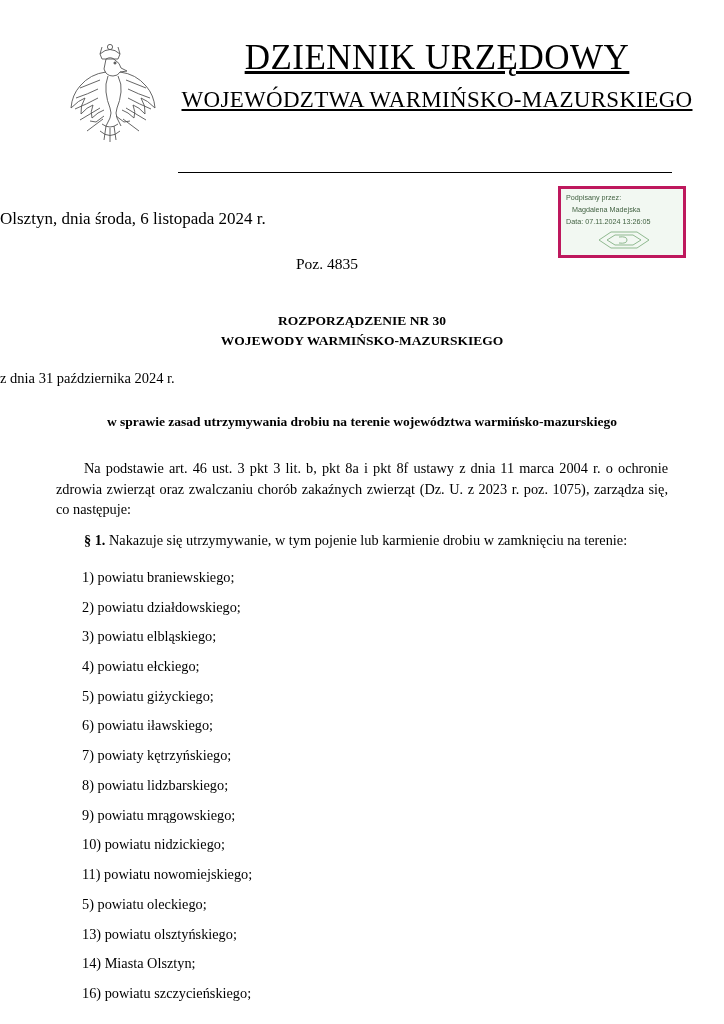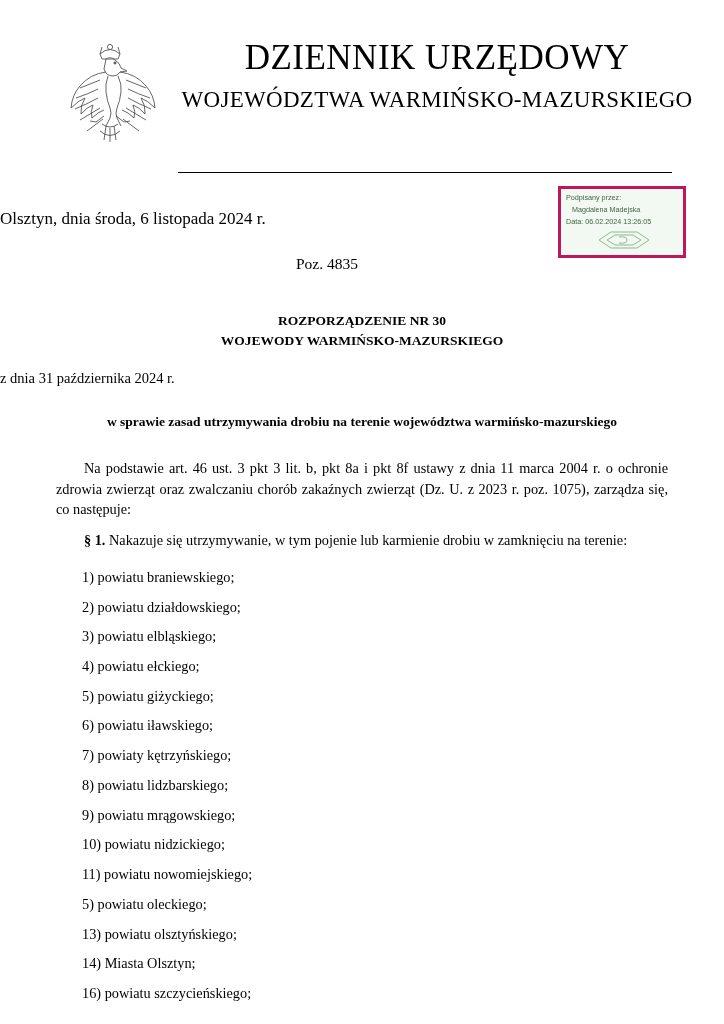--- a/index.html
+++ b/index.html
@@ -16,20 +16,21 @@
     overflow: hidden;
     font-family: "Liberation Serif", serif;
     color: #000000;
   }
 
   
   .masthead {
     position: relative;
     padding-top: 38px;
     height: 118px;
+    text-decoration: underline;
   }
   .eagle {
     position: absolute;
     left: 62px;
     top: 36px;
     width: 96px;
     height: 112px;
   }
   .title-block {
     margin-left: 172px;
@@ -177,21 +178,21 @@
   </div>
 
   <div class="rule"></div>
 
   <div class="placedate">Olsztyn, dnia środa, 6 listopada 2024 r.</div>
   <div class="pozycja">Poz. 4835</div>
 
   <div class="sigstamp">
     <div class="l1">Podpisany przez:</div>
     <div class="l2">Magdalena Madejska</div>
-    <div class="l3">Data: 06.02.2024 13:26:05</div>
+    <div class="l3">Data: 07.11.2024 13:26:05</div>
     <svg class="emblem" viewBox="0 0 58 24">
       <g stroke="#8fb98f" fill="none" stroke-width="1">
         <path d="M4 12 L16 4 L42 4 L54 12 L42 20 L16 20 Z"></path>
         <path d="M12 12 L20 7 L38 7 L46 12 L38 17 L20 17 Z"></path>
         <path d="M24 9 q8 -1 8 3 q0 4 -8 3"></path>
       </g>
     </svg>
   </div>
 
   <div class="act-head">

